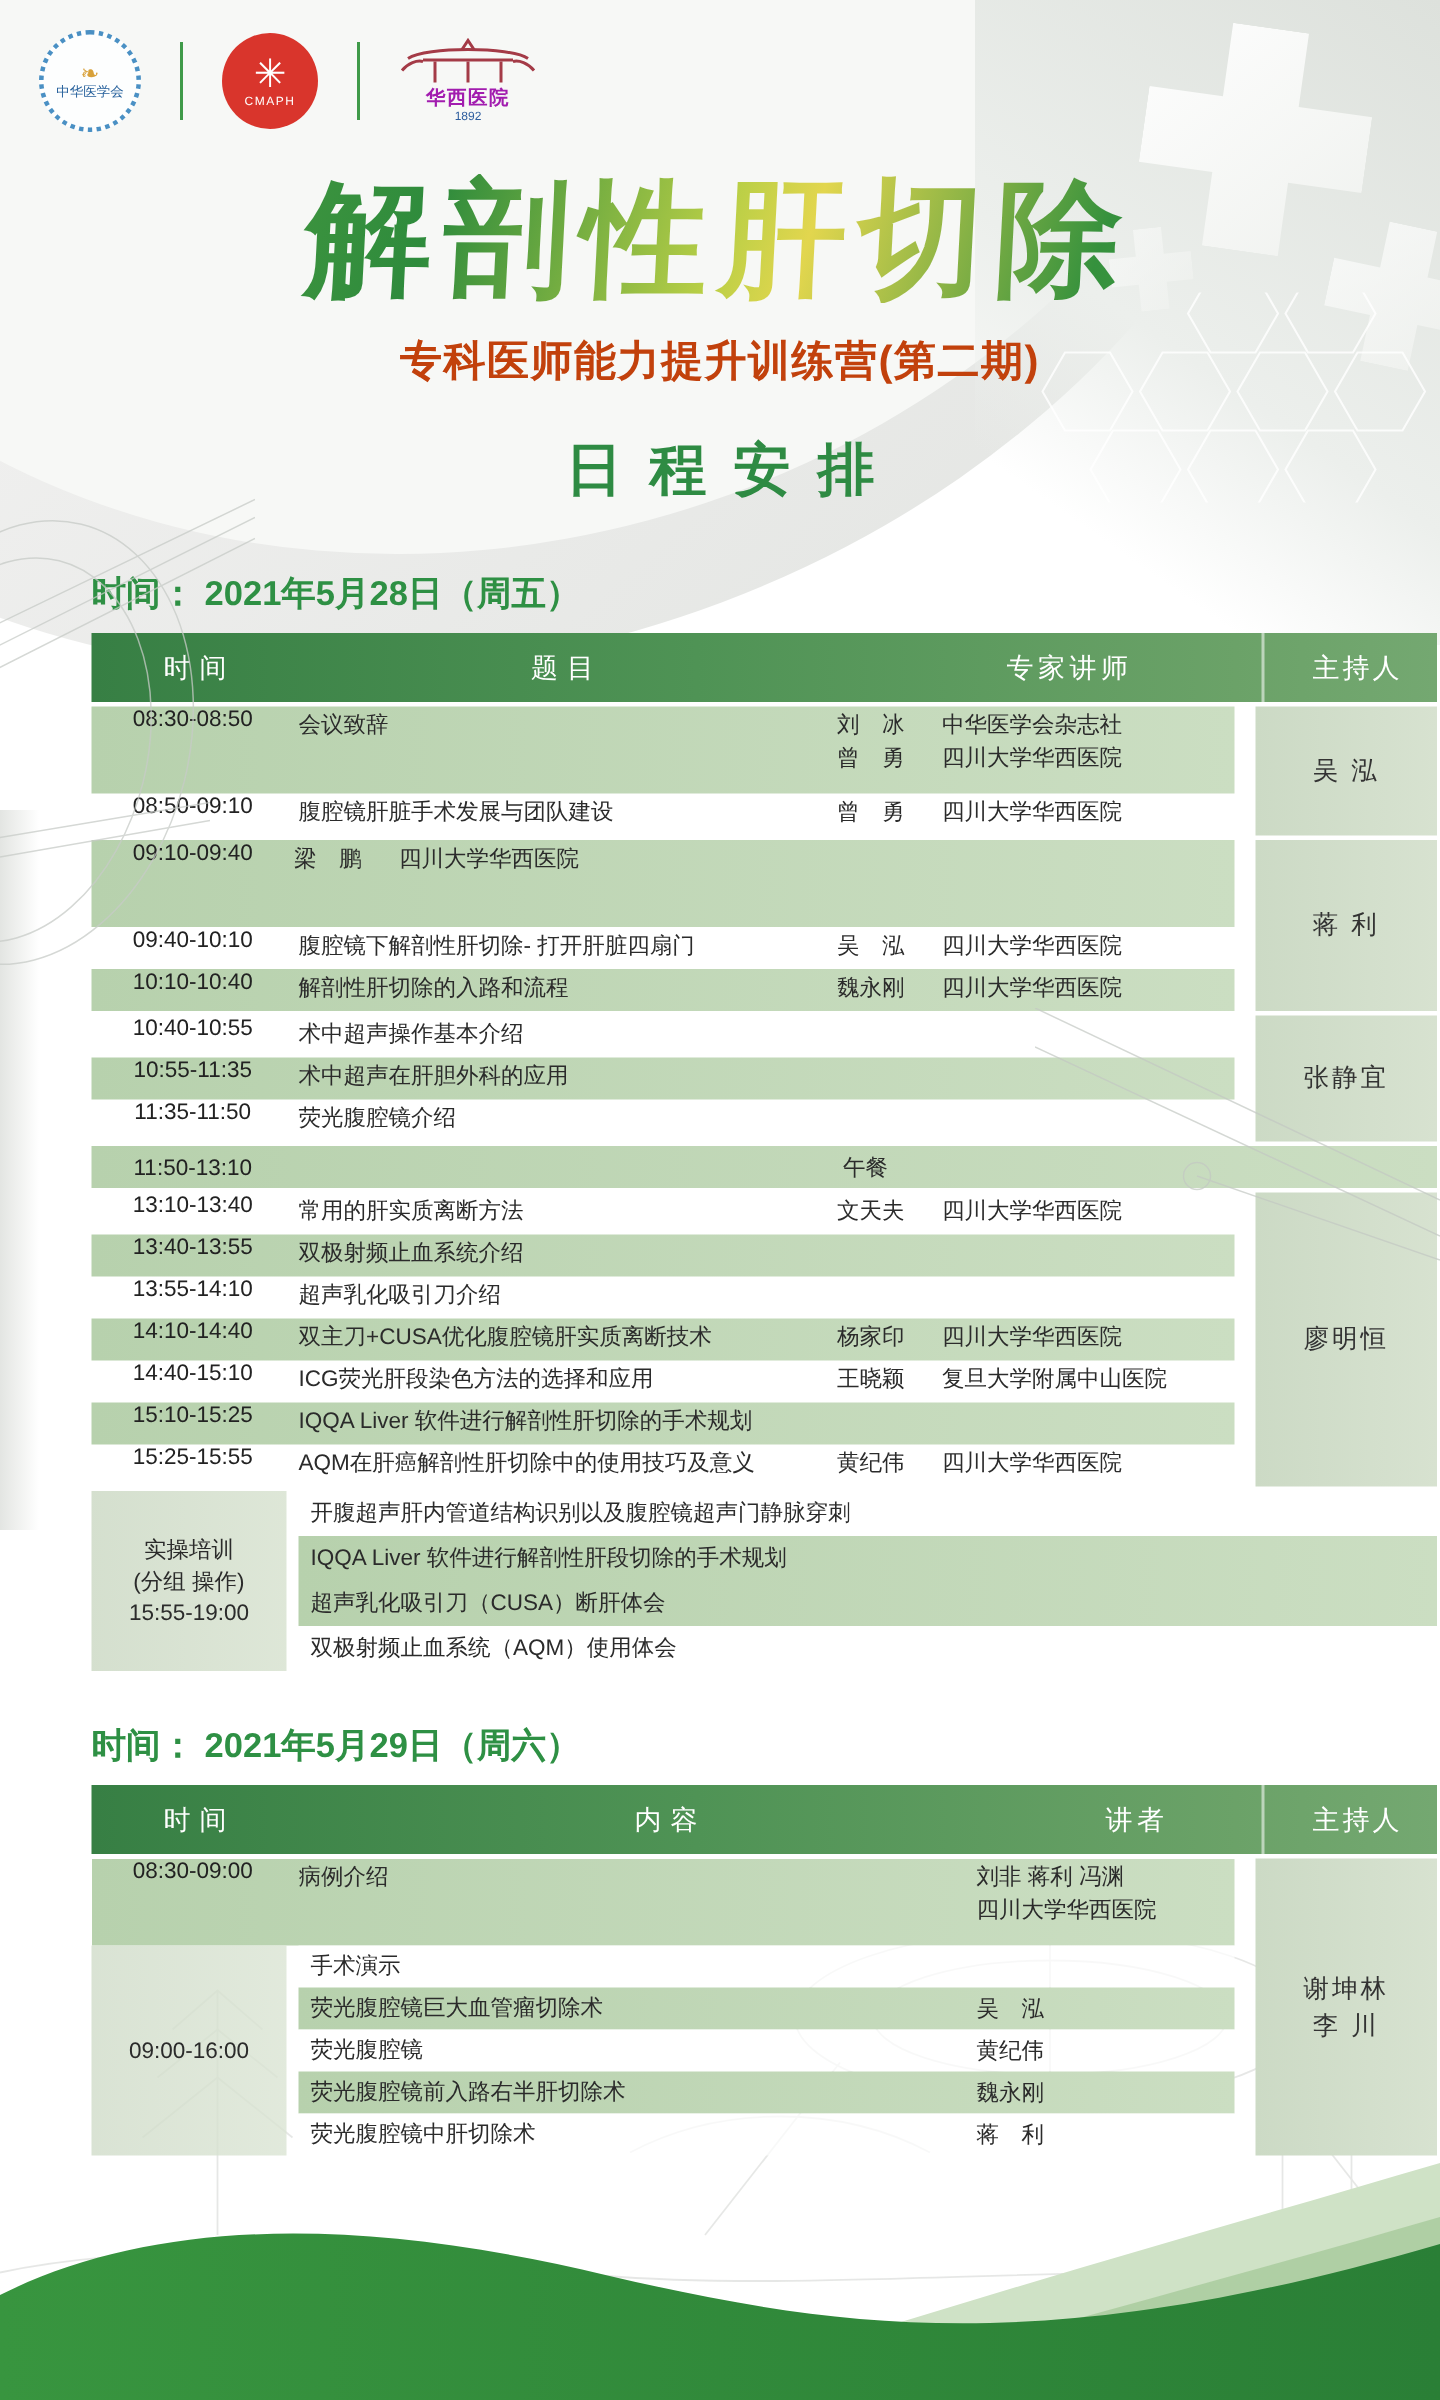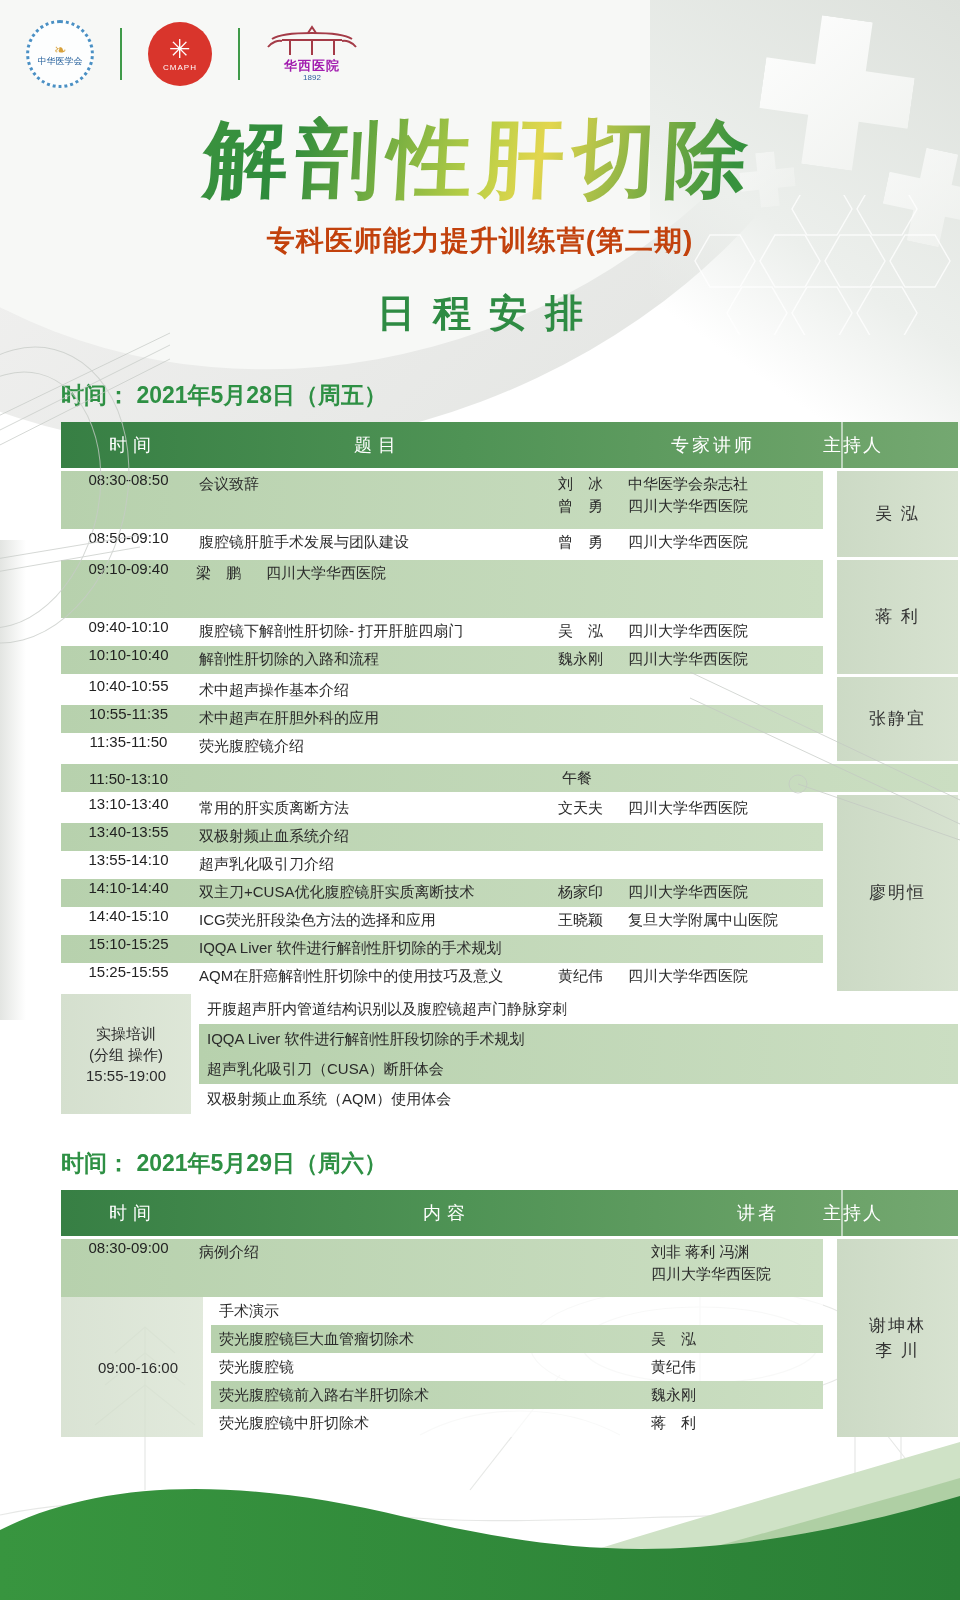--- a/index.html
+++ b/index.html
@@ -47,21 +47,21 @@
   .date-label{font-size:23px;font-weight:700;color:#2e9044;margin:0 0 11px 0;}
   .thead{position:relative;height:46px;margin-bottom:3px;
     background:linear-gradient(90deg,#377f44,#4f9355 45%,#6ba268 85%,#74a871);}
   .thead .hdiv{position:absolute;left:780px;top:0;width:2px;height:46px;background:rgba(255,255,255,.55);}
   .hl{position:absolute;top:0;line-height:46px;color:#ffffff;font-size:18px;text-align:center;}
   .col-a{left:27px;width:90px;letter-spacing:6px;}
   .col-b1{left:272px;width:90px;letter-spacing:6px;}
   .col-b2{left:341px;width:90px;letter-spacing:6px;}
   .col-c1{left:582px;width:140px;letter-spacing:3px;}
   .col-c2{left:627px;width:140px;letter-spacing:3px;}
-  .col-d{left:736px;width:112px;letter-spacing:2px;}
+  .col-d{left:788px;width:112px;letter-spacing:2px;}
   .band{display:flex;margin-bottom:3px;}
   .band-rows{width:762px;}
   .host-box{width:121px;margin-left:14px;display:flex;flex-direction:column;align-items:center;justify-content:center;
     background:linear-gradient(90deg,#ccdac5,#d7e2d0);}
   .host-name{font-size:17px;letter-spacing:2px;color:#333;line-height:1.5;}
   .t-row{display:flex;min-height:28px;font-size:15px;}
   .t-row.tall{min-height:58px;}
   .t-row.shade,.lunch-row.shade,.p-row.shade,.g-row.shade{background:linear-gradient(90deg,#b7d1ad,#cbdec2);}
   .c-time{width:135px;text-align:center;flex:none;color:#222;}
   .c-topic{flex:1;padding:3px 6px 3px 3px;line-height:1.3;}
@@ -73,21 +73,21 @@
   .sp-org{margin-left:12px;}
   .lunch-row{display:flex;align-items:center;min-height:28px;font-size:15px;margin-bottom:3px;}
   .lunch-label{flex:1;text-align:center;}
   .practical{display:flex;margin-top:1px;}
   .prac-label{width:130px;flex:none;margin-right:8px;display:flex;flex-direction:column;align-items:center;justify-content:center;
     background:linear-gradient(90deg,rgba(208,220,201,.9),rgba(218,228,211,.9));font-size:15px;line-height:1.4;}
   .prac-rows{flex:1;}
   .p-row{min-height:30px;line-height:30px;padding-left:8px;font-size:15px;}
   .group{display:flex;}
   .group-time{width:130px;flex:none;margin-right:8px;display:flex;align-items:center;justify-content:center;
-    background:linear-gradient(90deg,rgba(208,220,201,.8),rgba(218,228,211,.8));font-size:15px;padding-left:12px;}
+    background:linear-gradient(90deg,rgba(208,220,201,.8),rgba(218,228,211,.8));font-size:15px;}
   .group-rows{flex:1;}
   .g-row{display:flex;align-items:center;min-height:28px;font-size:15px;}
   .g-row .c-topic{padding-left:8px;}
   .g-speaker{width:172px;flex:none;}
   #sec-day2 .t-row{background-clip:padding-box;}
   #sec-day2 .t-row:not(.shade),#sec-day2 .g-row:not(.shade){background:rgba(255,255,255,.72);}
   
   .cma-ring{width:62px;height:62px;border-radius:50%;border:3px dotted #4a90c4;display:flex;align-items:center;justify-content:center;background:#fdfefe;}
   .cma-inner{font-size:9px;color:#27619c;text-align:center;line-height:1.1;}
   .cma-map{color:#d8a13a;font-size:15px;line-height:1;}

